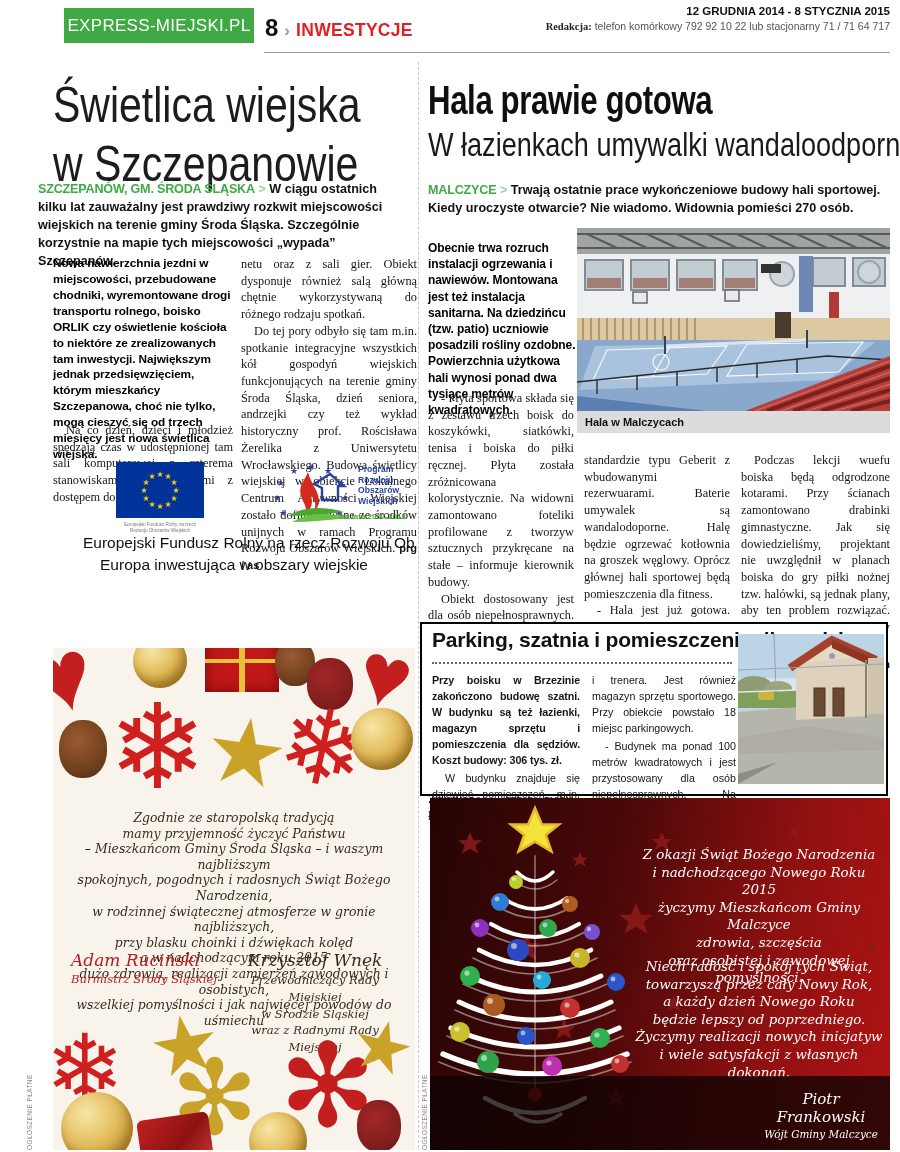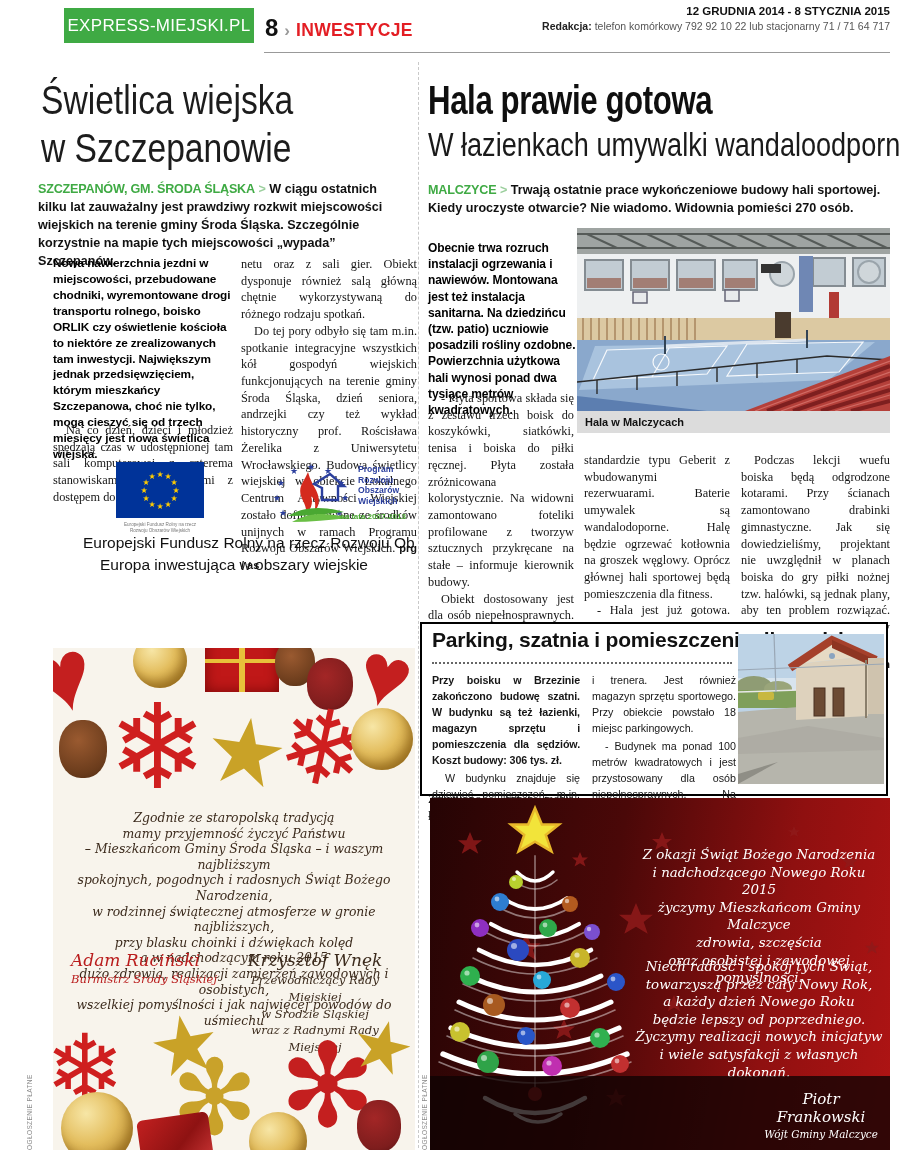--- a/index.html
+++ b/index.html
@@ -43,28 +43,28 @@
     <span style="color:#fff;font-weight:normal;font-size:17px;letter-spacing:.3px;">EXPRESS-MIEJSKI.PL</span>
   </div>
   <div class="abs" style="left:265px;top:14px;display:flex;align-items:baseline;gap:6px;">
     <span style="font-weight:bold;font-size:24px;color:#111;">8</span>
     <span style="font-weight:bold;font-size:17px;color:#9a9a9a;">›</span>
     <span style="font-weight:bold;font-size:17.5px;color:var(--red);letter-spacing:.3px;">INWESTYCJE</span>
   </div>
   <div class="abs" style="right:10px;top:5px;text-align:right;">
     <div style="font-weight:bold;font-size:11.5px;color:#111;">12 GRUDNIA 2014 - 8 STYCZNIA 2015</div>
     <div style="font-size:10.5px;color:#555;margin-top:3px;">
-      <b style="color:#222;">Redakcja:</b>
+      <b style="color:#222;font-family:Liberation Serif, serif;">Redakcja:</b>
       <span>telefon komórkowy 792 92 10 22  lub  stacjonarny 71 / 71 64 717</span>
     </div>
   </div>
   <div class="abs rule" style="left:264px;top:52px;width:626px;"></div>
   <div class="abs" style="left:418px;top:62px;height:1086px;border-left:1px dashed #c9c9c9;"></div>
 
-  <div class="abs" style="left:41px;top:76px;font-size:41px;color:#1c1c1c;line-height:1.18;">
+  <div class="abs" style="left:53px;top:76px;font-size:50px;color:#1c1c1c;line-height:1.18;">
     <div class="condensed82">Świetlica wiejska</div>
     <div class="condensed82">w Szczepanowie</div>
   </div>
   <div class="abs lead" style="left:38px;top:181px;width:362px;">
     <span class="tag">SZCZEPANÓW, GM. ŚRODA ŚLĄSKA</span>
     <span class="tagarrow">&gt;</span>
     <span>W ciągu ostatnich kilku lat zauważalny jest prawdziwy rozkwit miejscowości wiejskich na terenie gminy Środa Śląska. Szczególnie korzystnie na mapie tych miejscowości „wypada” Szczepanów.</span>
   </div>
 
   <div class="abs boldintro" style="left:53px;top:256px;width:180px;">Nowa nawierzchnia jezdni w miejscowości, przebudowane chodniki, wyremontowane drogi transportu rolnego, boisko ORLIK czy oświetlenie kościoła to niektóre ze zrealizowanych tam inwestycji. Największym jednak przedsięwzięciem, którym mieszkańcy Szczepanowa, choć nie tylko, mogą cieszyć się od trzech miesięcy jest nowa świetlica wiejska.</div>

